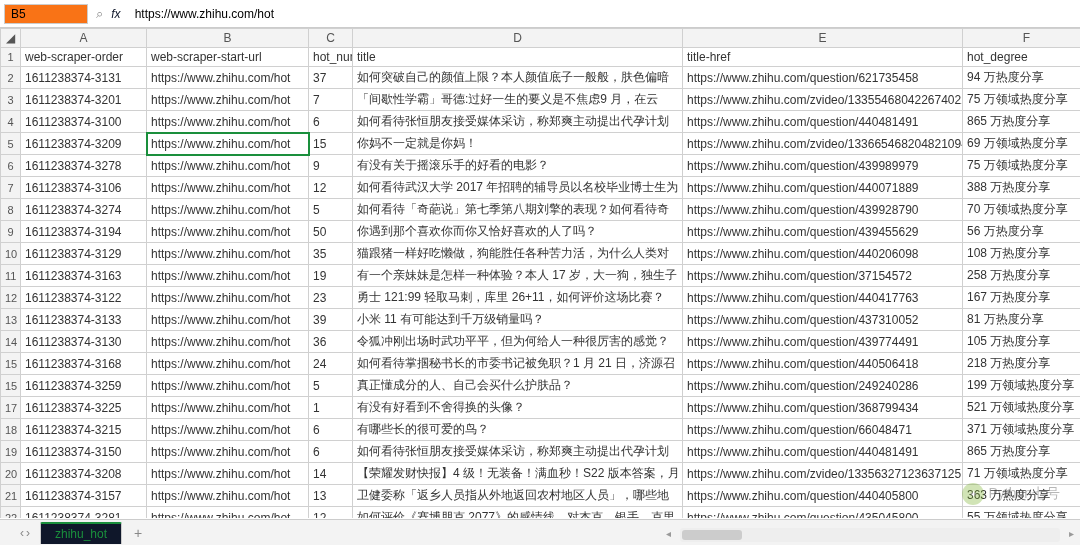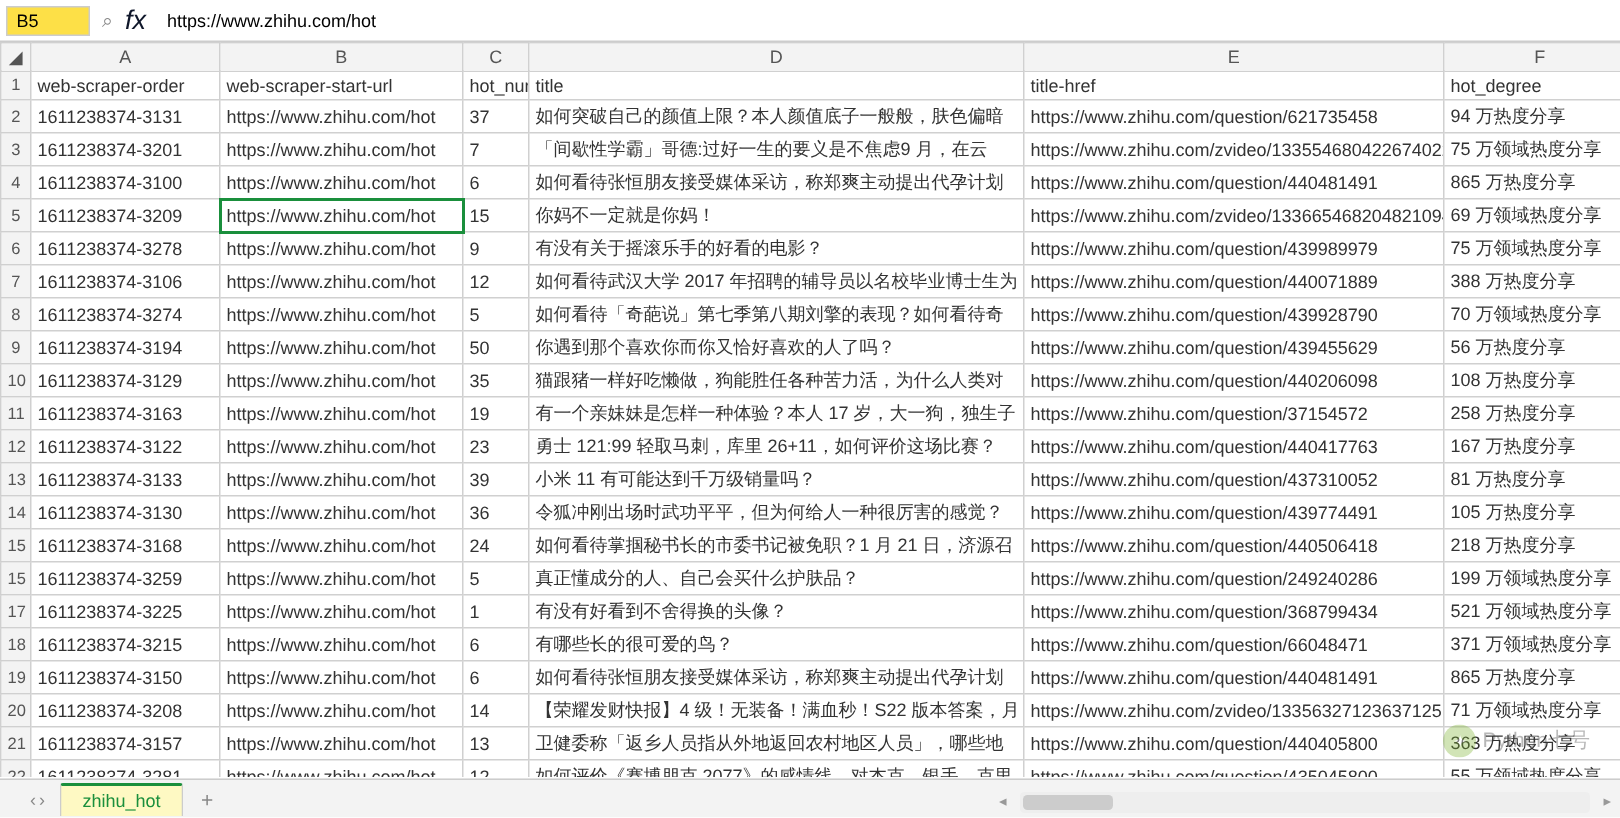--- a/index.html
+++ b/index.html
@@ -1,41 +1,41 @@
 <!DOCTYPE html>
 <html><head>
 <meta charset="utf-8">
 <style>
   * { box-sizing: border-box; margin: 0; padding: 0; }
   body { font-family: Arial, "Microsoft YaHei", sans-serif; font-size: 12px; color: #333; background: #fff; width: 1080px; height: 545px; overflow: hidden; position: relative; }
   .formula-bar { height: 28px; border-bottom: 1px solid #ccc; display: flex; align-items: center; padding: 0 4px; gap: 8px; }
-  .cellref { width: 56px; border: 1px solid #ccc; padding: 2px 6px; font-size: 12px; background: #fde047; }
+  .cellref { width: 84px; border: 1px solid #ccc; padding: 2px 6px; font-size: 12px; background: #f97316; }
   .fx-sep { display: flex; align-items: center; gap: 8px; color: #888; }
-  .fx-icon { font-style: italic; color: #0f172a; font-size: 18px; }
+  .fx-icon { font-style: italic; color: #0f172a; font-size: 12px; }
   .formula-input { flex: 1; border: none; padding: 2px 6px; font-size: 12px; outline: none; }
   .sheet-wrap { position: relative; height: 490px; overflow: hidden; }
   table { border-collapse: collapse; table-layout: fixed; width: 100%; }
   th, td { border: 1px solid #d0d0d0; padding: 2px 4px; height: 19px; text-align: left; white-space: nowrap; overflow: hidden; font-size: 12px; vertical-align: middle; }
   thead th { background: #f3f3f3; text-align: center; font-weight: normal; color: #555; position: sticky; top: 0; }
   .rowhdr { background: #f3f3f3; text-align: center; color: #555; width: 20px !important; font-size: 11px; }
   .corner { background: #f3f3f3; width: 20px; }
   col.c-row { width: 20px; }
   col.c-a { width: 126px; }
   col.c-b { width: 162px; }
   col.c-c { width: 44px; }
   col.c-d { width: 330px; }
   col.c-e { width: 280px; }
   col.c-f { width: 128px; }
   td.num { }
   td.sel { outline: 2px solid #1a8f3c; outline-offset: -1px; background: #fff; position: relative; }
   tr.header-row td { font-weight: normal; }
   .tabs-bar { position: absolute; bottom: 0; left: 0; right: 0; height: 26px; border-top: 1px solid #ccc; display: flex; align-items: center; background: #f3f3f3; padding-left: 20px; gap: 4px; }
   .nav-arrows { display: flex; gap: 2px; color: #888; margin-right: 6px; }
   .sheet-tab { background: #fff; border: 1px solid #ccc; border-bottom: none; padding: 3px 14px; font-size: 12px; border-radius: 2px 2px 0 0; }
-  .sheet-tab.active { background: #fef9c3; color: #1a8f3c; border-top: 2px solid #1a8f3c; }
+  .sheet-tab.active { background: #0f172a; color: #1a8f3c; border-top: 2px solid #1a8f3c; }
   .plus-tab { color: #888; padding: 0 8px; font-size: 14px; }
   .hscroll { position: absolute; bottom: 3px; right: 20px; width: 380px; height: 14px; background: #eee; border-radius: 3px; }
   .hscroll-thumb { position: absolute; left: 2px; top: 2px; height: 10px; width: 60px; background: #ccc; border-radius: 3px; }
   .hscroll-arrow { position: absolute; top: 0; font-size: 10px; color: #999; }
   .watermark { position: absolute; right: 20px; bottom: 40px; opacity: 0.35; font-size: 14px; display: flex; align-items: center; gap: 4px; pointer-events: none; }
   .wm-logo { width: 22px; height: 22px; border-radius: 50%; background: #7bb32e; display: flex; align-items: center; justify-content: center; color: #fff; font-size: 11px; }
   .spy-icon { font-size: 13px; color: #888; }
 </style>
 </head>
 <body>

